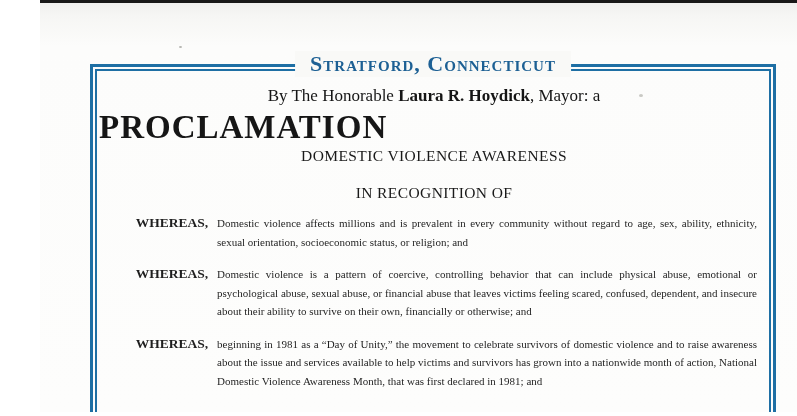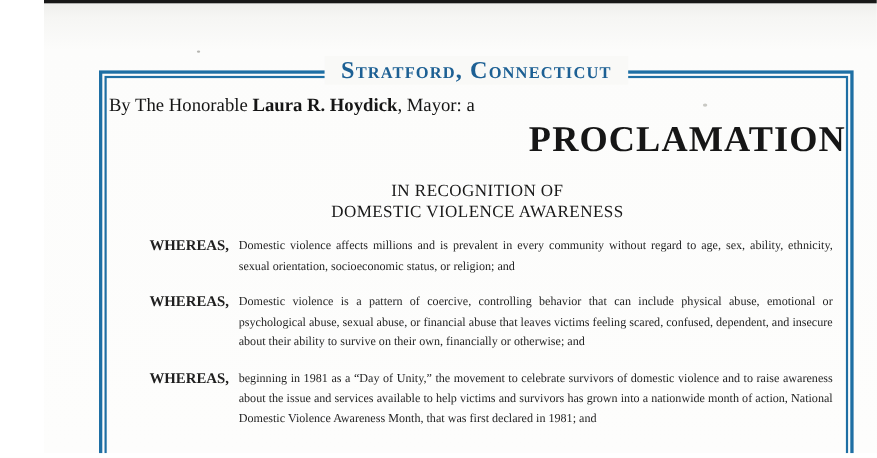--- a/index.html
+++ b/index.html
@@ -64,27 +64,28 @@
       color: #1d6094;
     }
 
     .content {
       position: absolute;
       left: 59px; right: 68px; top: 73px; bottom: 0;
       overflow: hidden;
     }
 
     .byline {
+      text-align: center;
       margin-top: 13px;
       font-size: 17px;
       color: #151515;
     }
 
     .title {
-      text-align: right;
+      text-align: left;
       margin: 3px 0 0 0;
       font-size: 33px;
       font-weight: bold;
       letter-spacing: 1px;
       color: #161616;
     }
 
     .sub {
       text-align: center;
       font-size: 15.5px;
@@ -131,22 +132,22 @@
   </div>
 
   <div class="muni">Stratford, Connecticut</div>
 
   <div class="content">
 
     <div class="byline"><span>By The Honorable </span><b>Laura R. Hoydick</b><span>, Mayor: a</span></div>
 
     <h1 class="title">PROCLAMATION</h1>
 
+    <div class="sub sub2">DOMESTIC VIOLENCE AWARENESS</div>
     <div class="sub sub1">IN RECOGNITION OF</div>
-    <div class="sub sub2">DOMESTIC VIOLENCE AWARENESS</div>
 
     <div class="clauses">
 
       <div class="clause">
         <div class="clause-label">WHEREAS,</div>
         <div class="clause-text"><span>Domestic violence affects millions and is prevalent in every community without regard to age, sex, ability, ethnicity, sexual orientation, socioeconomic status, or religion; and</span><b></b><span></span></div>
       </div>
 
       <div class="clause">
         <div class="clause-label">WHEREAS,</div>

